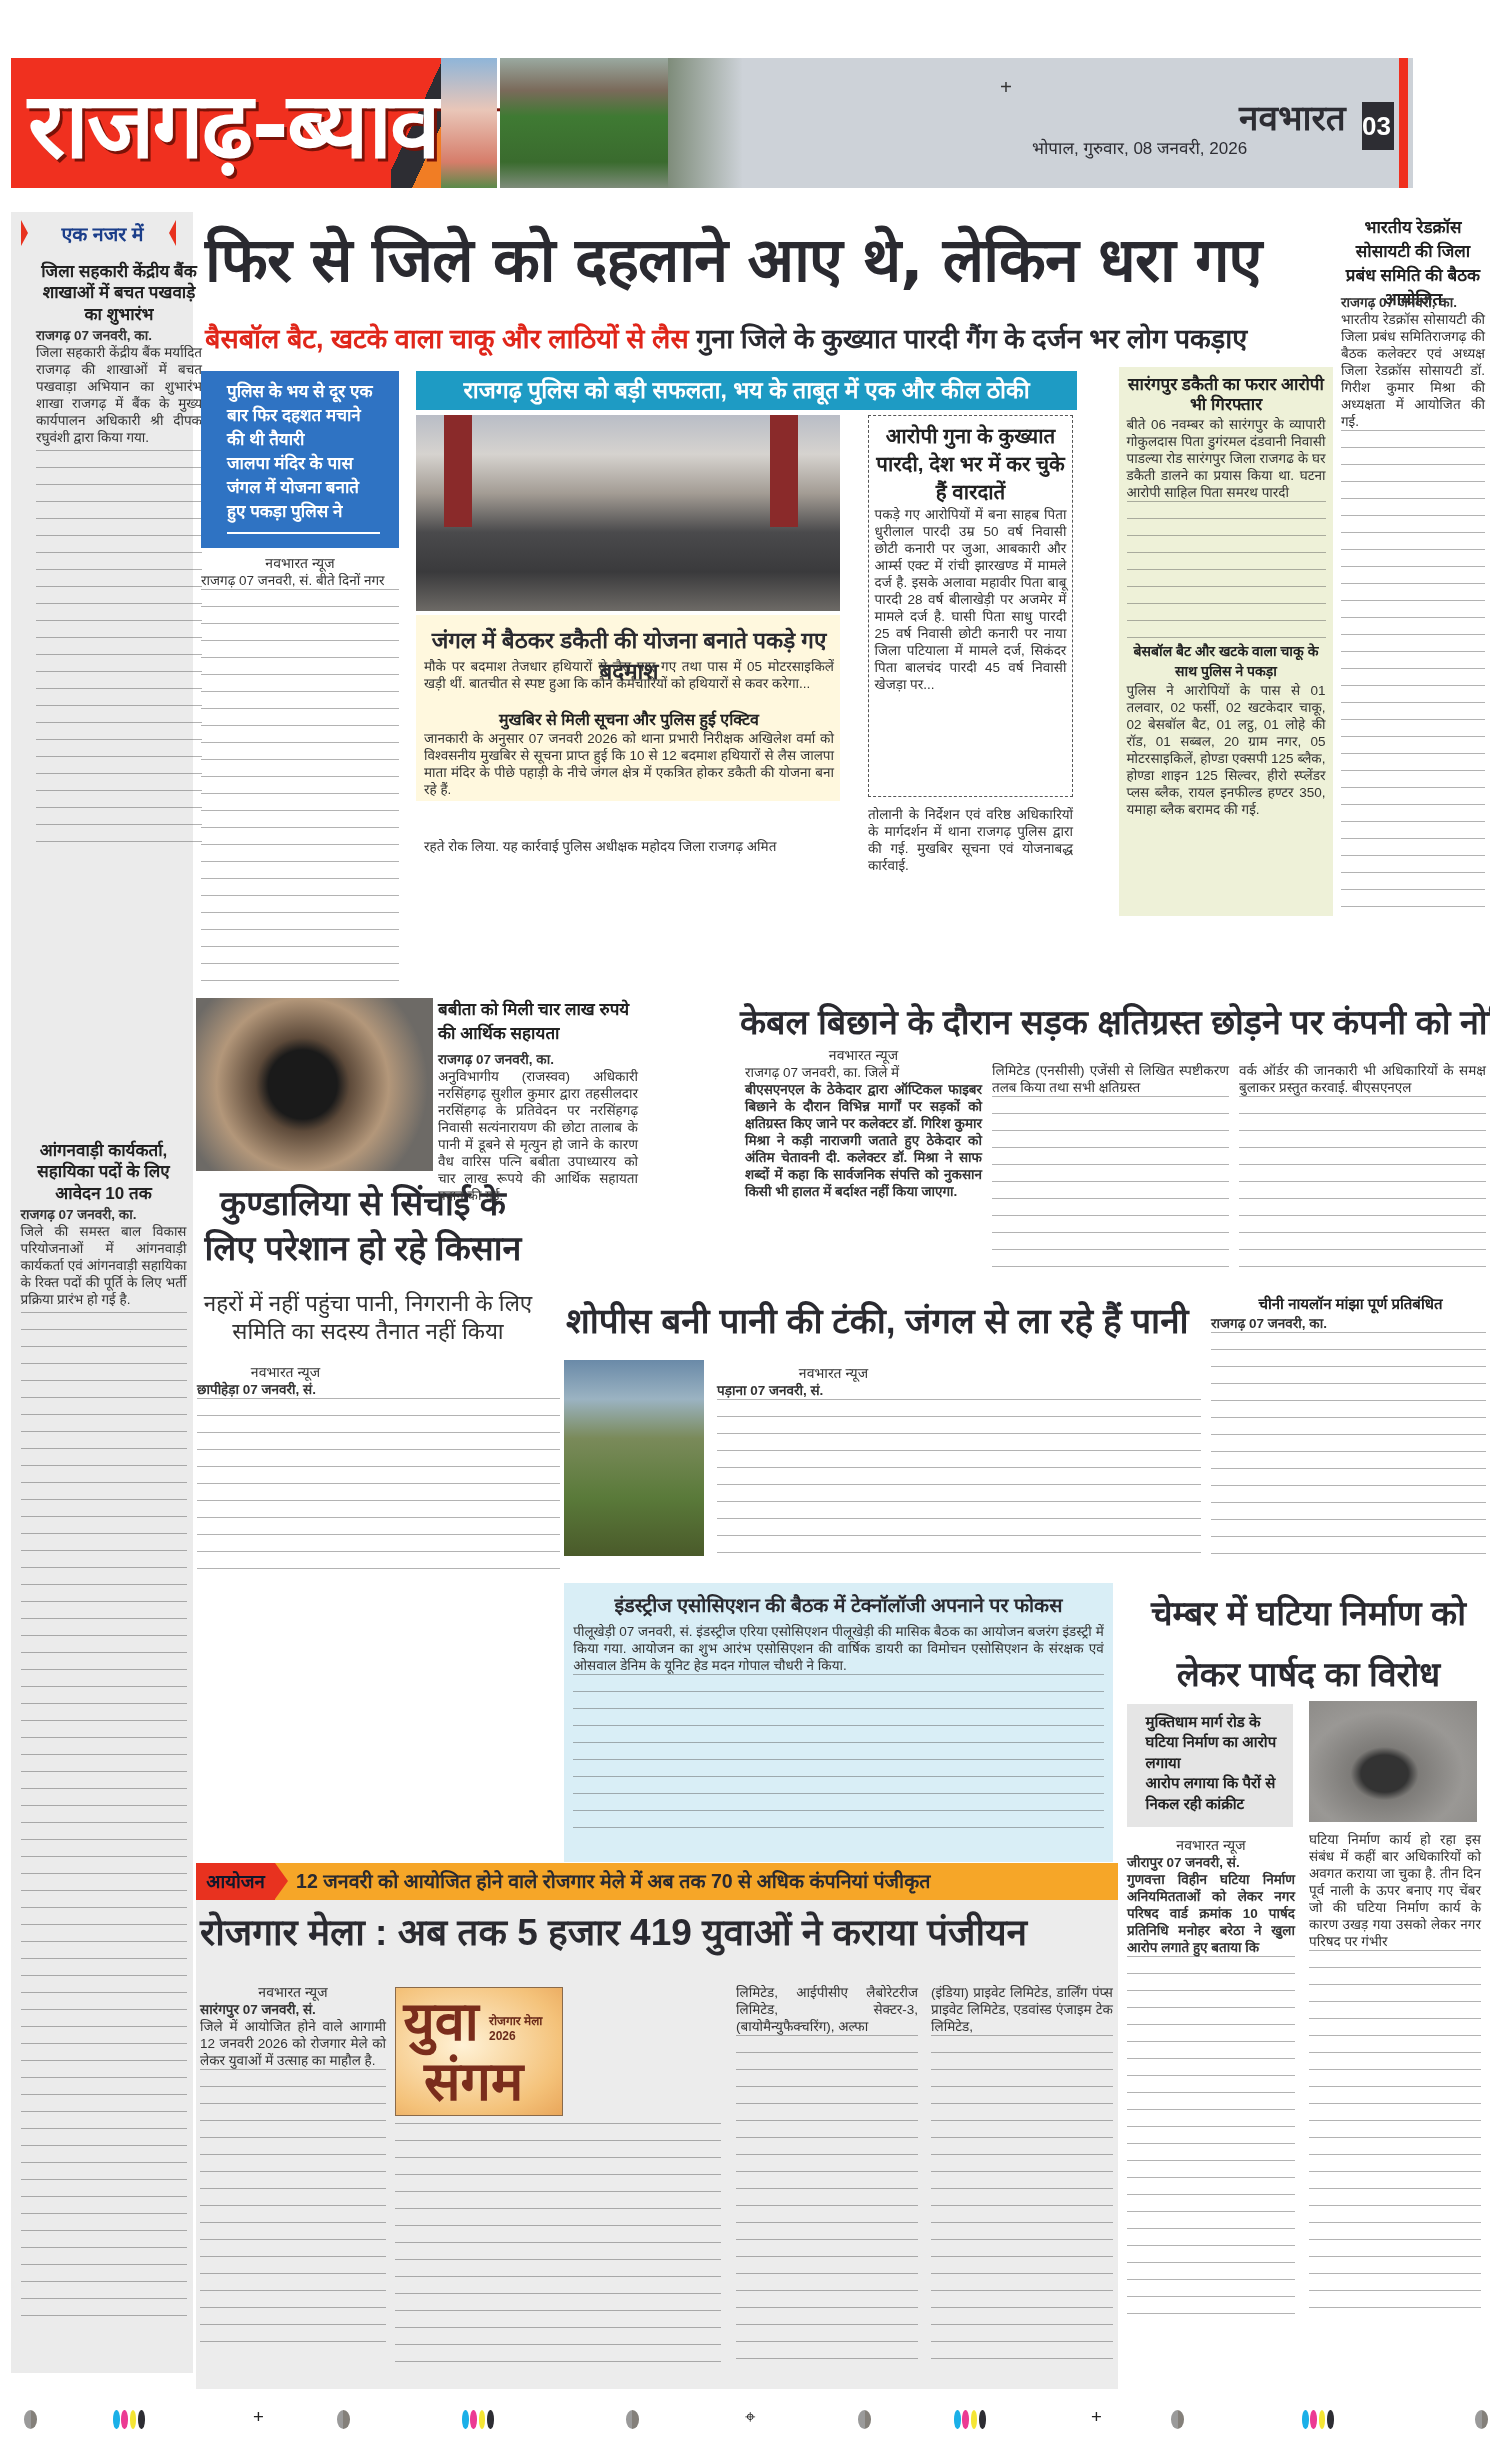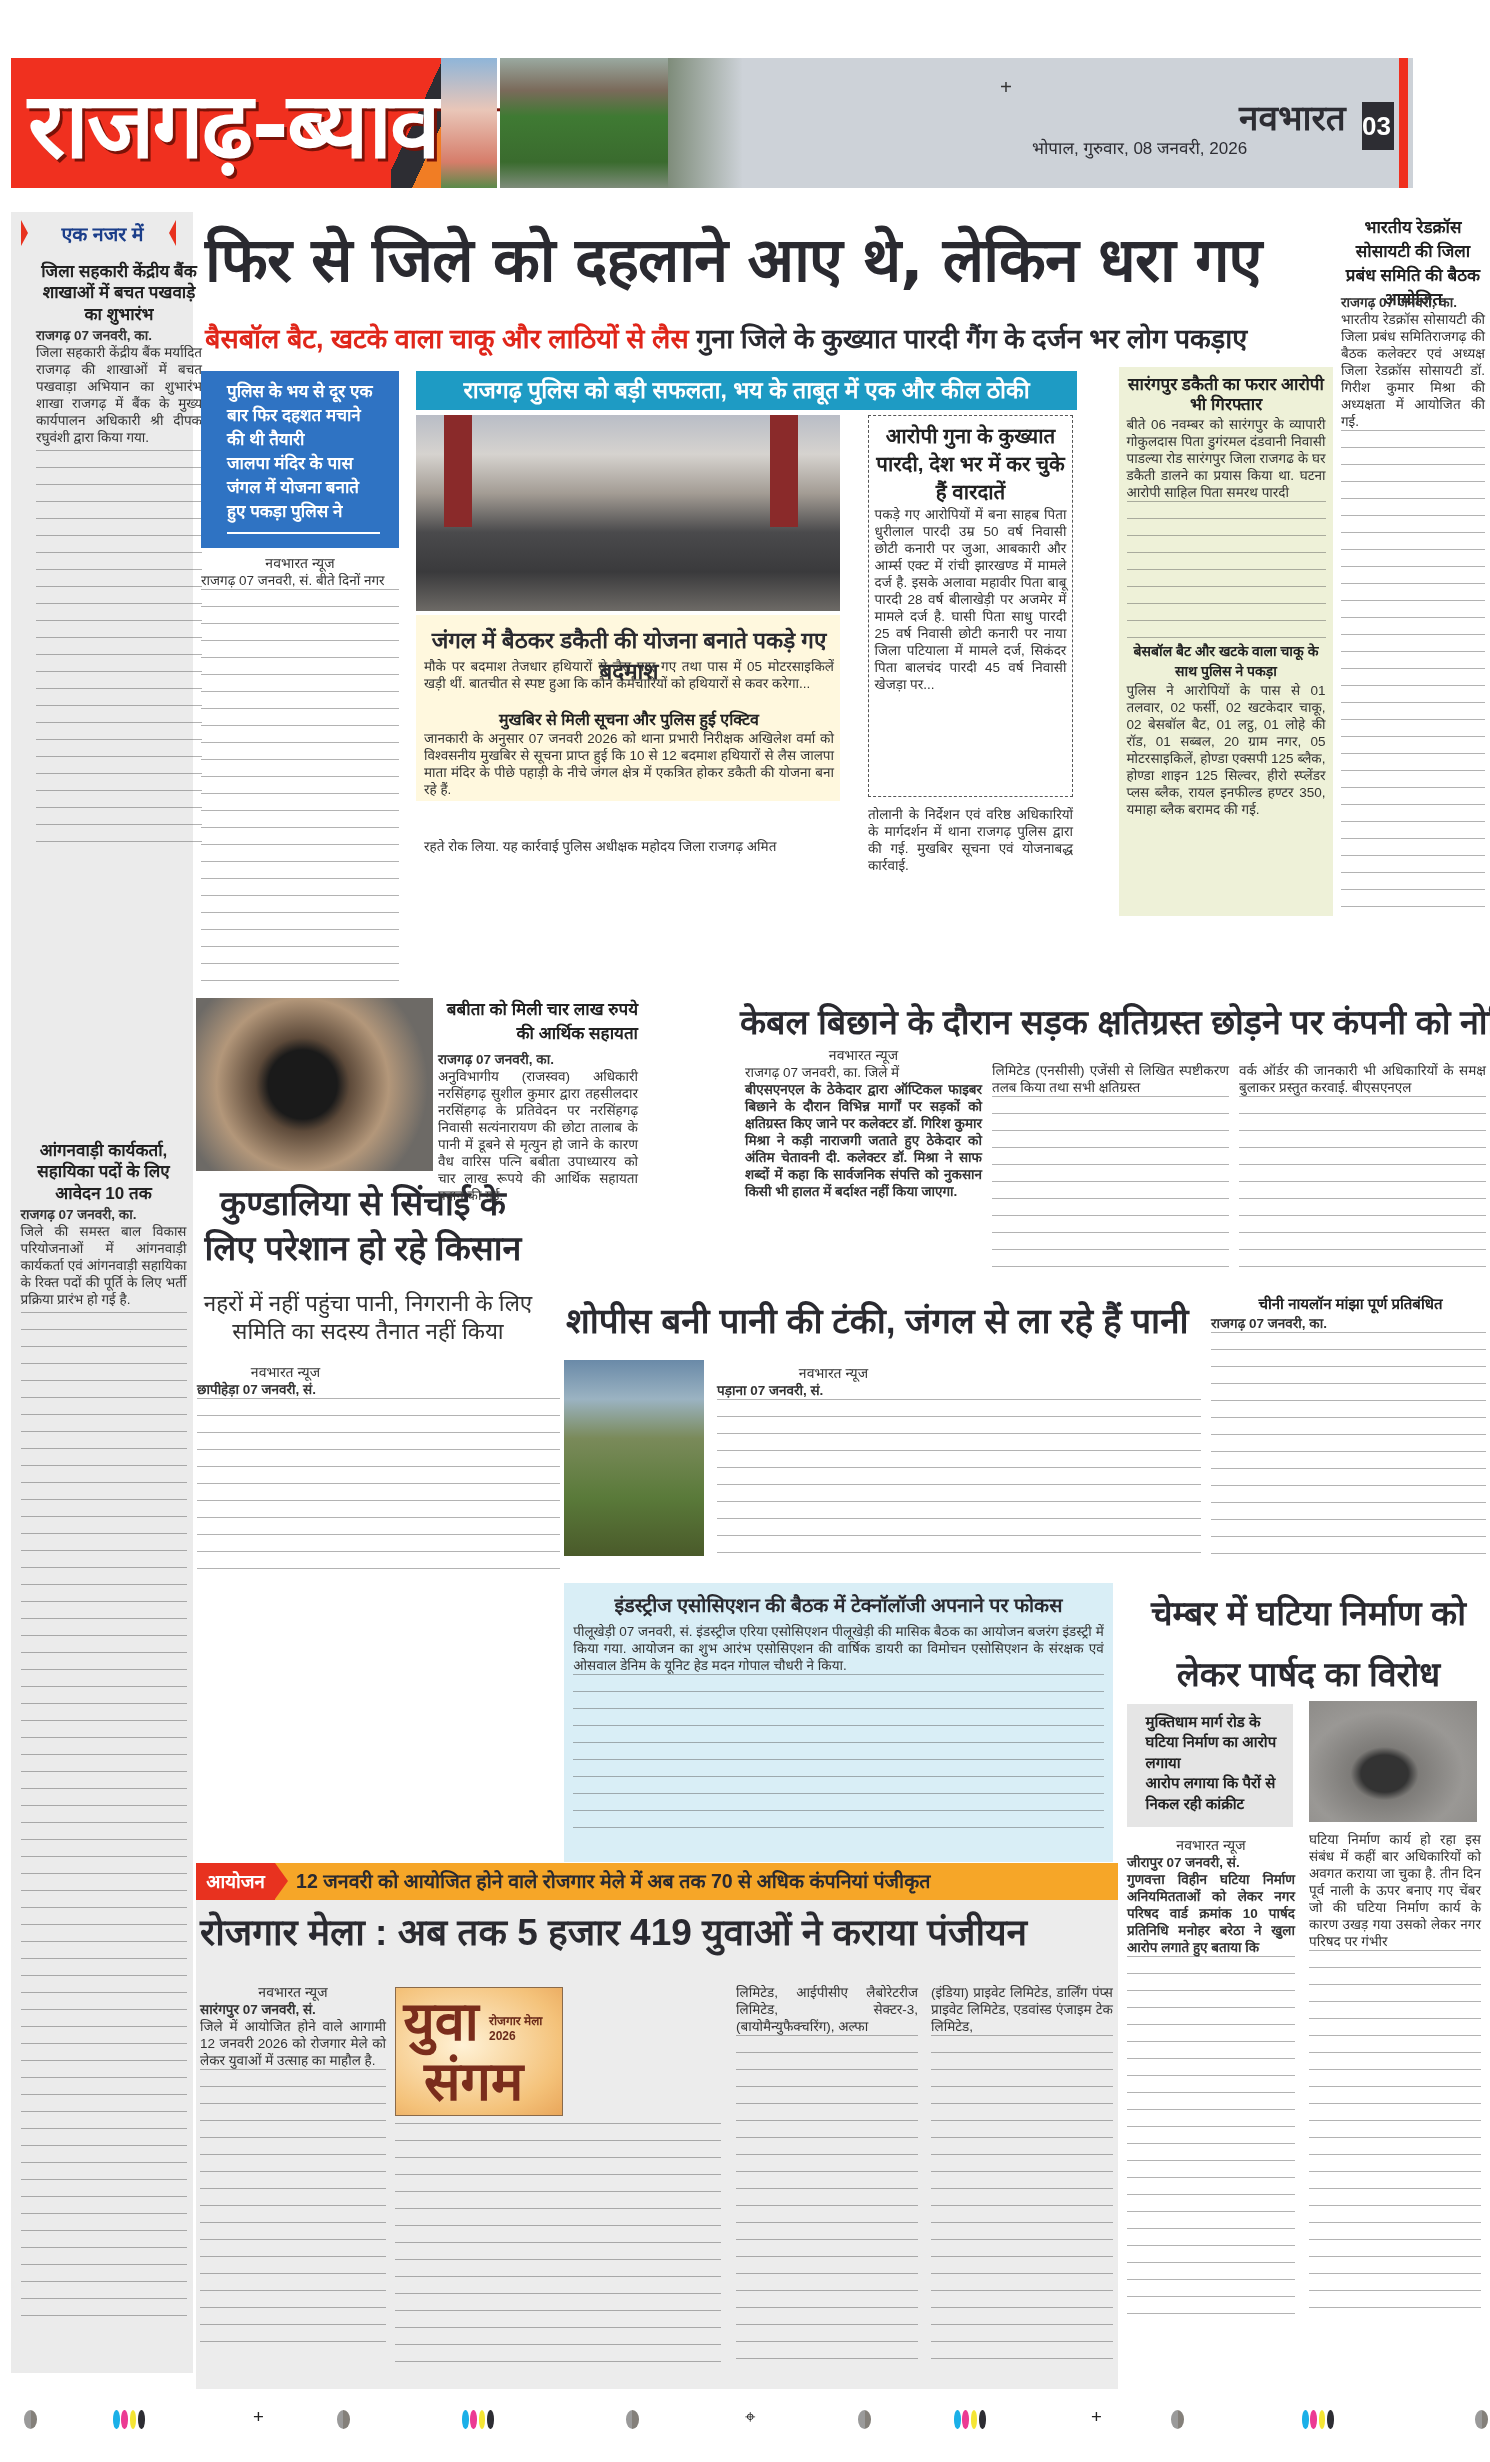--- a/index.html
+++ b/index.html
@@ -43,33 +43,33 @@
   .dashed-head { font-size: 20.5px; font-weight: 700; text-align: center; line-height: 28px; color: #222; }
   .green-box { left: 1119px; top: 367px; width: 214px; height: 549px; background: #eef1d8; padding: 7.5px; }
   .green-head { font-size: 17px; font-weight: 700; text-align: center; line-height: 20.5px; color: #222; }
   .right-col-head { left: 1341px; top: 216px; width: 144px; font-size: 17px; font-weight: 700; text-align: center; line-height: 24px; color: #222; }
 
   .crater-photo { left: 196px; top: 998px; width: 237px; height: 173px; background: radial-gradient(circle at 45% 50%, #1a1a1a 0 22%, #5d4a3a 30%, #b3977a 55%, #6d6a66 80%); }
   .kund-head { left: 200px; top: 1181px; width: 326px; font-size: 34px; font-weight: 700; text-align: center; line-height: 45px; color: #2a2a30; }
   .kund-sub { left: 191px; top: 1290px; width: 354px; font-size: 22.4px; text-align: center; line-height: 28px; color: #333; }
 
   .cable-head { left: 740px; top: 998px; font-size: 34px; font-weight: 700; color: #2a2a30; white-space: nowrap; }
-  .babita-head { left: 438px; top: 998px; width: 200px; font-size: 17px; font-weight: 700; text-align: right; line-height: 24px; }
+  .babita-head { left: 438px; top: 998px; width: 200px; font-size: 17px; font-weight: 700; text-align: left; line-height: 24px; }
   .shopis-head { left: 566px; top: 1296px; font-size: 35px; font-weight: 700; color: #2a2a30; white-space: nowrap; }
   .field-photo { left: 564px; top: 1360px; width: 140px; height: 196px; background: linear-gradient(180deg, #6a8aa8 0%, #9bb3c2 20%, #7a8a5a 40%, #5a7a3a 70%, #4a5a2a 100%); }
   .chini-head { left: 1211px; top: 1293px; width: 279px; font-size: 15px; font-weight: 700; text-align: center; }
 
   .ind-box { left: 564px; top: 1583px; width: 549px; height: 279px; background: #d9eef6; padding: 7.5px 9.3px; }
   .ind-head { font-size: 19.6px; font-weight: 700; text-align: center; color: #2a2a30; margin-bottom: 5.6px; }
   .chamber-head { left: 1127px; top: 1583px; width: 363px; font-size: 34px; font-weight: 700; text-align: center; line-height: 61px; color: #2a2a30; }
   .mukti-box { left: 1127px; top: 1704px; width: 166px; height: 123px; background: #e5e5e5; padding: 7.5px 9.3px 7.5px 18.6px; font-size: 15px; font-weight: 700; line-height: 20.5px; color: #222; }
   .drain-photo { left: 1309px; top: 1701px; width: 168px; height: 121px; background: radial-gradient(ellipse at 45% 60%, #333 0 18%, #7d7b78 26%, #9a9895 60%, #8a8885); }
 
   .aayojan-bar { left: 196px; top: 1863px; width: 922px; height: 37px; background: #f6a628; }
-  .aayojan-tag { left: 196px; top: 1863px; width: 79px; height: 37px; background: #e8321f; color: #ffffff; font-size: 18.6px; font-weight: 700; text-align: center; line-height: 37px; }
+  .aayojan-tag { left: 196px; top: 1863px; width: 79px; height: 37px; background: #e8321f; color: #0f172a; font-size: 18.6px; font-weight: 700; text-align: center; line-height: 37px; }
   .aayojan-chev { left: 275px; top: 1863px; width: 0; height: 0; border-top: 18.6px solid transparent; border-bottom: 18.6px solid transparent; border-left: 13px solid #e8321f; }
   .aayojan-text { left: 296px; top: 1863px; font-size: 19.6px; font-weight: 700; line-height: 37px; color: #2a2a30; white-space: nowrap; }
   .rozgar-band { left: 196px; top: 1900px; width: 922px; height: 489px; background: #ececec; }
   .rozgar-head { left: 200px; top: 1905px; font-size: 37px; font-weight: 700; color: #2a2a30; white-space: nowrap; }
   .yuva-box { left: 395px; top: 1987px; width: 168px; height: 129px; background: radial-gradient(ellipse at 40% 45%, #fff2d6, #f4c27a 70%, #e9a65a); border: 0.9px solid #8a6a4a; overflow: hidden; }
   .yuva-1 { position: absolute; left: 7.5px; top: -5.6px; font-size: 54px; font-weight: 700; color: #7a2d1c; font-family: "DejaVu Serif", serif; }
   .yuva-2 { position: absolute; left: 28px; top: 54px; font-size: 54px; font-weight: 700; color: #7a2d1c; font-family: "DejaVu Serif", serif; }
   .yuva-side { position: absolute; left: 93px; top: 26px; font-size: 12px; font-weight: 700; color: #6a2a1a; line-height: 15px; }
   .gray-dot { width: 13px; height: 18.6px; border-radius: 50%; background: linear-gradient(90deg, #9a9a9a 50%, #84807a 50%); position: absolute; top: 2410px; }
   .cmyk { position: absolute; top: 2410px; display: flex; gap: 1.9px; }

